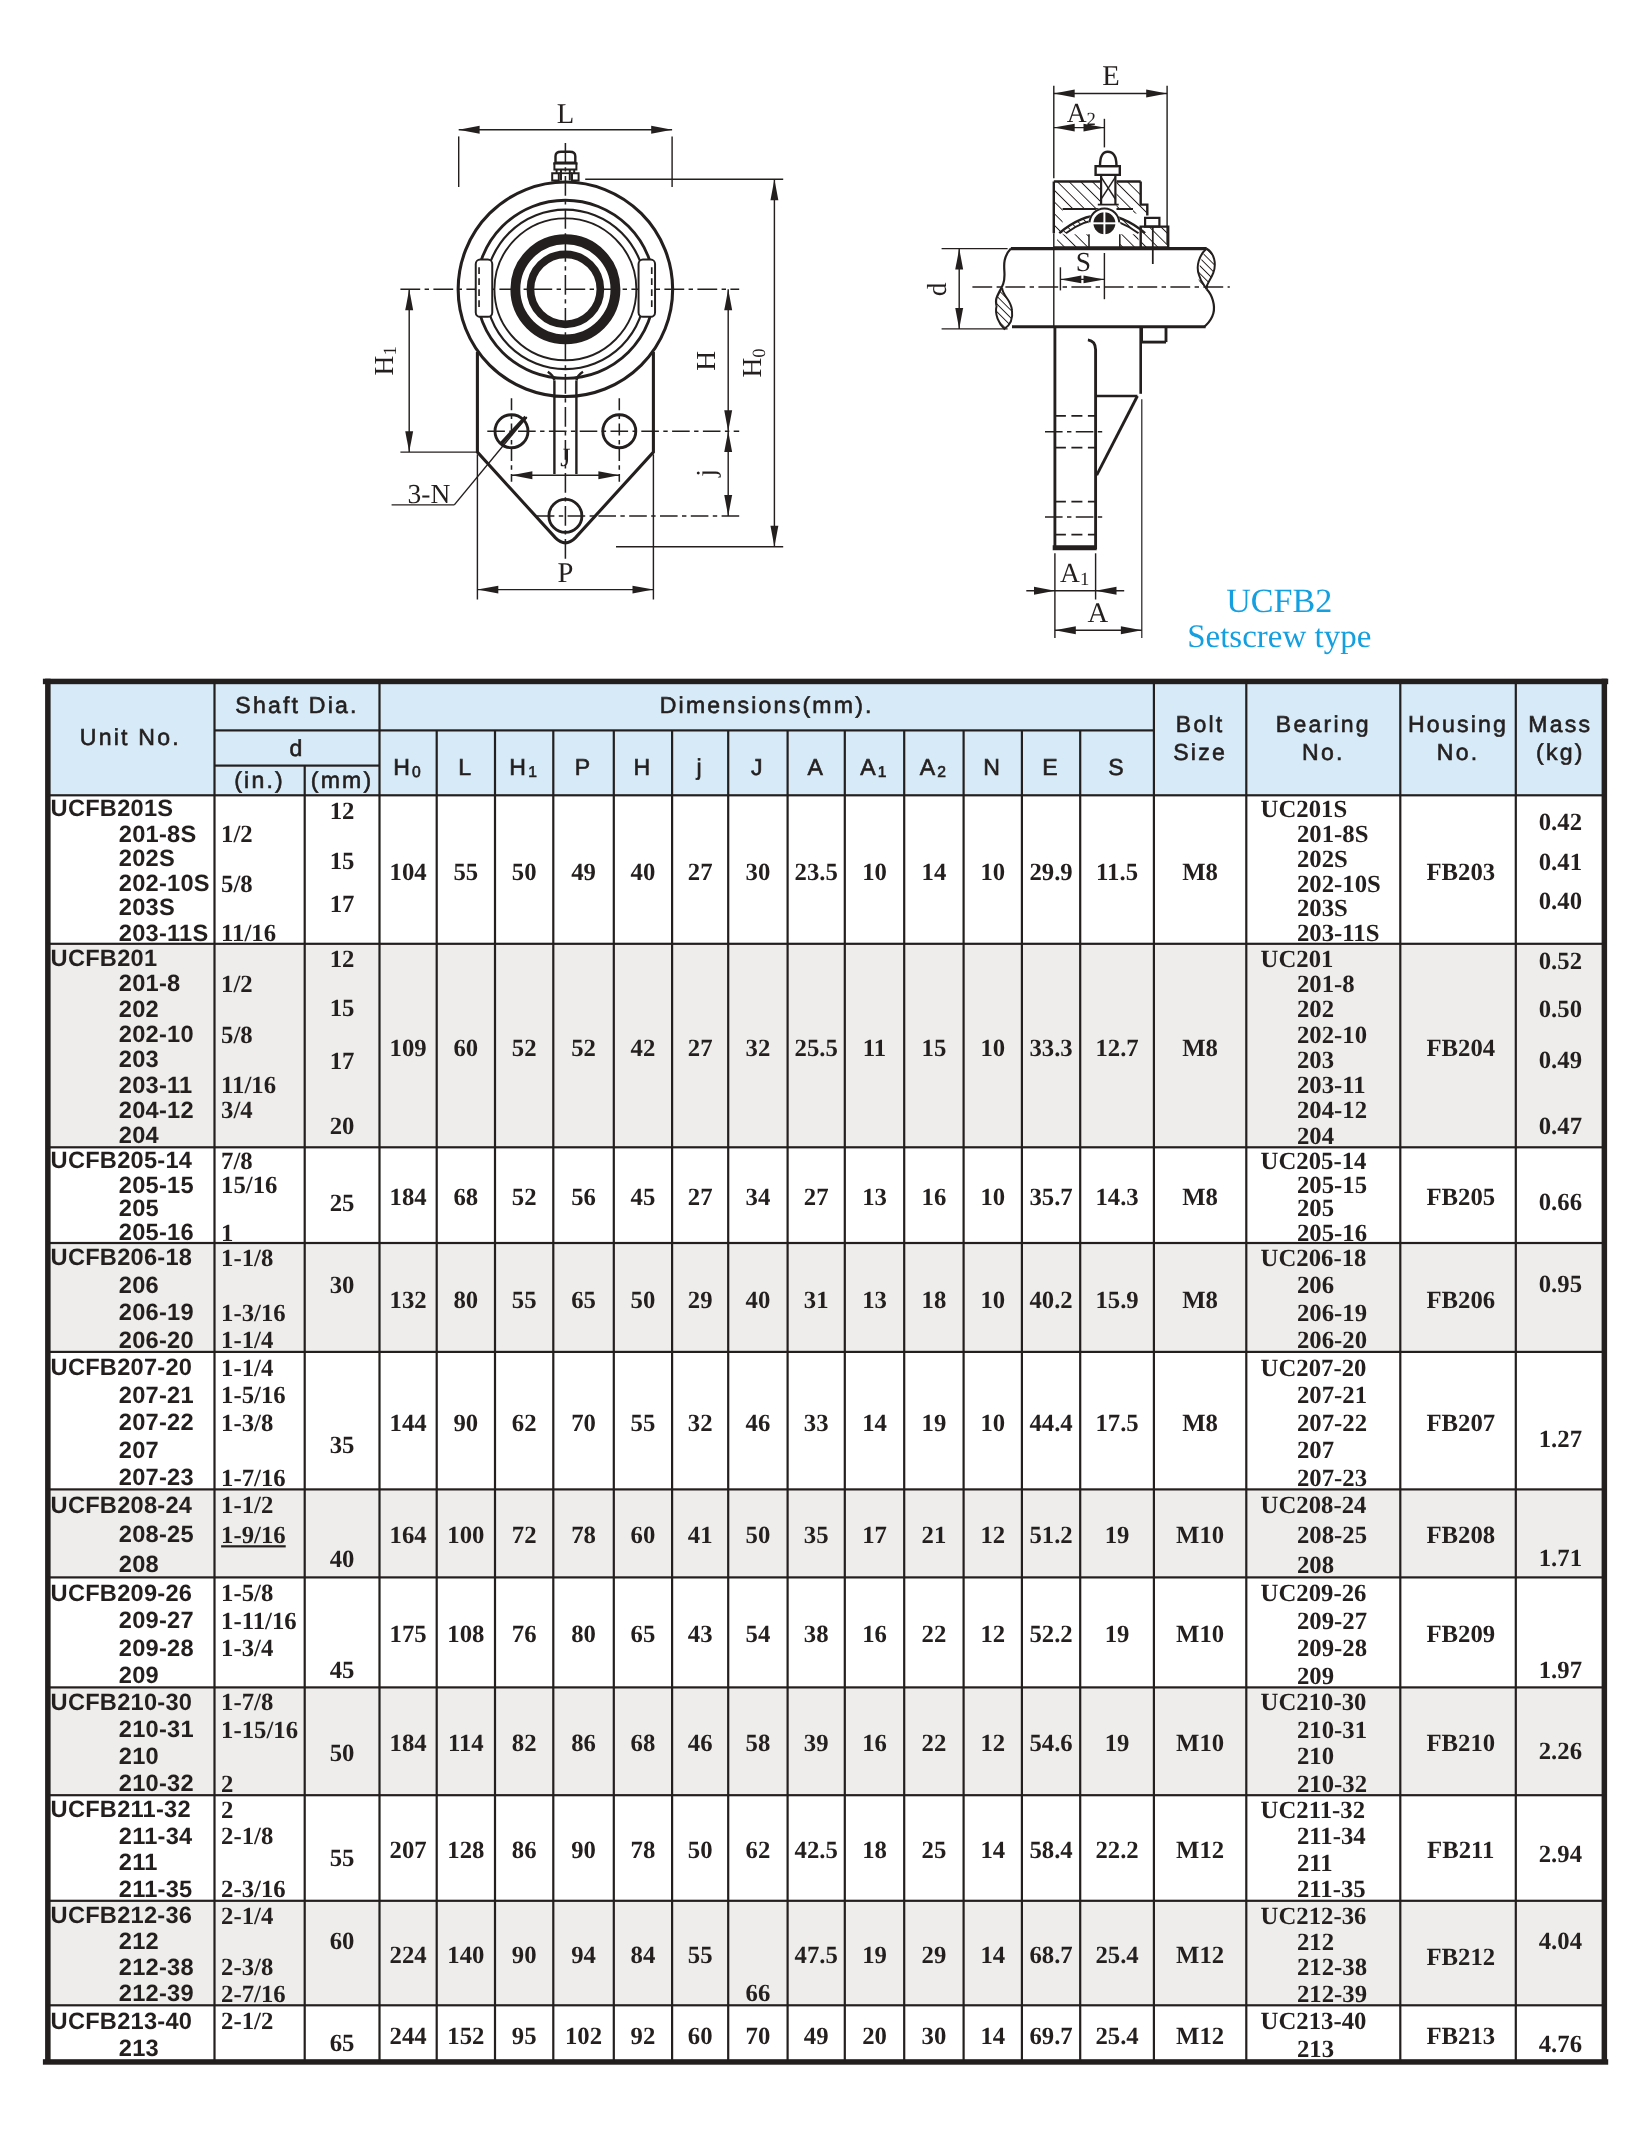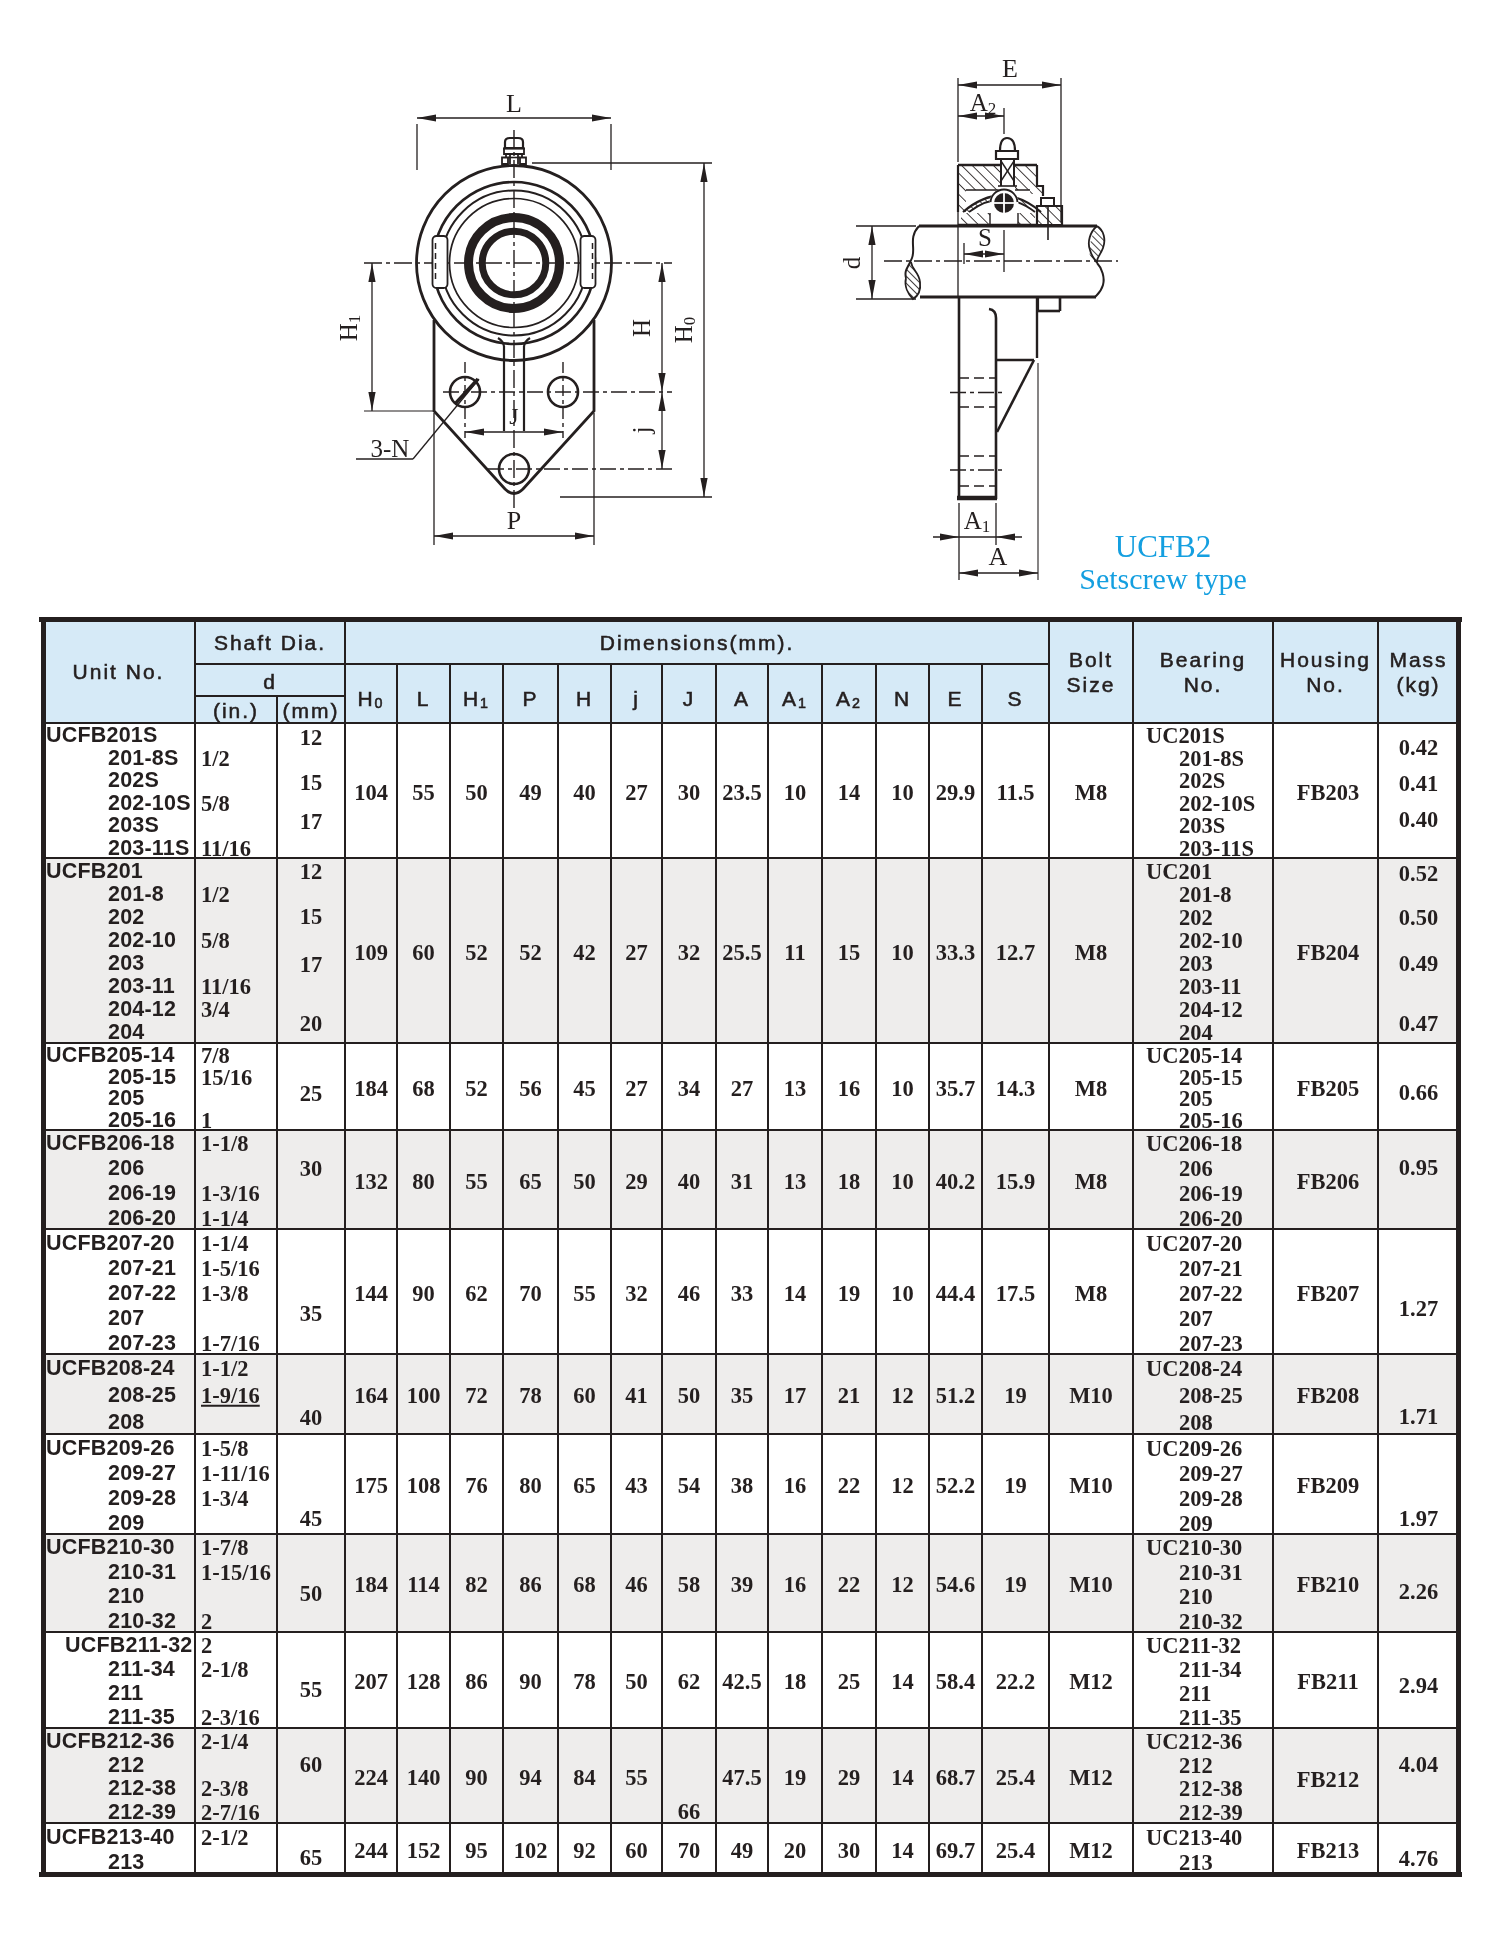--- a/index.html
+++ b/index.html
@@ -404,21 +404,21 @@
 
 <div class="t ds l" style="left:1146px;top:1548.25px;">UC210-30</div>
 <div class="t ds l" style="left:1179px;top:1572.75px;">210-31</div>
 <div class="t ds l" style="left:1179px;top:1597.25px;">210</div>
 <div class="t ds l" style="left:1179px;top:1621.75px;">210-32</div>
 
 <div class="t ds c" style="left:1328px;top:1585.0px;">FB210</div>
 
 <div class="t ds c" style="left:1418.5px;top:1592px;">2.26</div>
 
-<div class="t us l" style="left:46px;top:1646.0px;padding-left:19px;">UCFB211-32</div>
+<div class="t us l" style="left:46px;top:1646.0px;">UCFB211-32</div>
 <div class="t us l" style="left:108px;top:1670.0px;">211-34</div>
 <div class="t us l" style="left:108px;top:1694.0px;">211</div>
 <div class="t us l" style="left:108px;top:1718.0px;">211-35</div>
 
 <div class="t ds l" style="left:201px;top:1646.0px;">2</div>
 <div class="t ds l" style="left:201px;top:1670.0px;">2-1/8</div>
 <div class="t ds l" style="left:201px;top:1718.0px;">2-3/16</div>
 
 <div class="t ds c" style="left:311.0px;top:1690px;">55</div>
 

